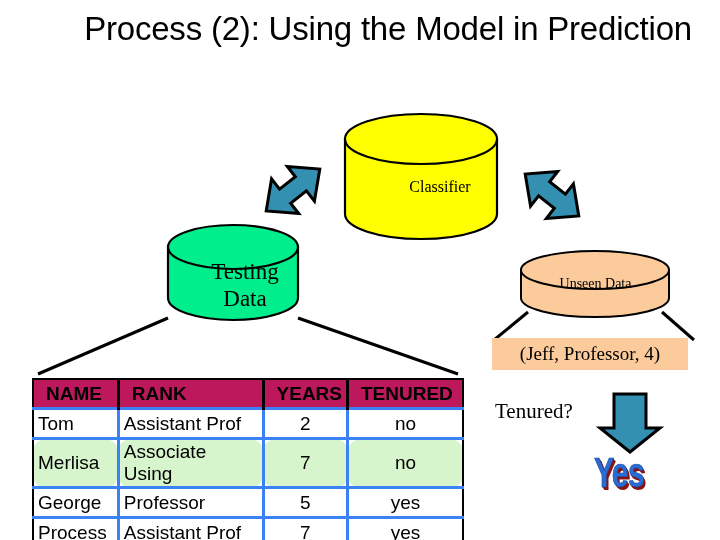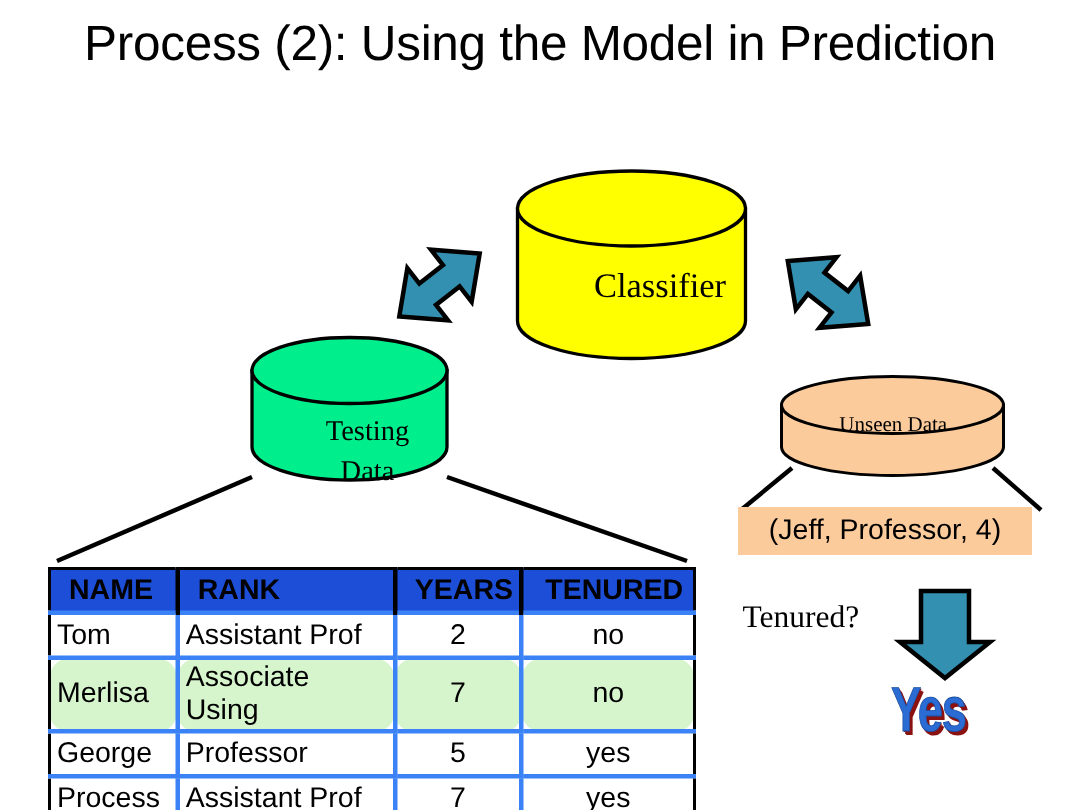--- a/index.html
+++ b/index.html
@@ -12,24 +12,24 @@
     width: 720px;
     height: 540px;
     background: #ffffff;
     overflow: hidden;
     font-family: "Liberation Sans", sans-serif;
   }
 
   
   #slide-title {
     position: absolute;
-    left: 40px;
+    left: 52px;
     top: 4px;
     width: 640px;
-    text-align: center;
+    text-align: right;
     font-family: "Liberation Sans", sans-serif;
     font-size: 33px;
     line-height: 50px;
     color: #000000;
     font-weight: normal;
     letter-spacing: -0.2px;
   }
 
   
   #canvas {
@@ -45,48 +45,48 @@
     position: absolute;
     text-align: center;
     font-family: "Liberation Serif", serif;
     color: #000000;
     pointer-events: none;
   }
   #classifier-label {
     left: 355px;
     top: 178px;
     width: 170px;
-    font-size: 23px;
+    font-size: 16px;
   }
   #testing-label {
     left: 175px;
-    top: 274px;
+    top: 258px;
     width: 140px;
-    font-size: 19px;
+    font-size: 23px;
     line-height: 27px;
   }
   #unseen-label {
     left: 518px;
     top: 276px;
     width: 155px;
     font-size: 14px;
   }
 
   
   #tuple-box {
     position: absolute;
     left: 492px;
     top: 338px;
     width: 196px;
     height: 32px;
     background: #fbcb9c;
     display: flex;
     align-items: center;
     justify-content: center;
-    font-family: Liberation Sans, sans-serif;
+    font-family: Liberation Serif, serif;
     font-size: 19px;
     color: #000000;
   }
 
   
   #tenured-question {
     position: absolute;
     left: 495px;
     top: 399px;
     font-family: "Liberation Serif", serif;
@@ -128,31 +128,31 @@
   }
   #data-table th,
   #data-table td {
     border: 3px solid #3b82f6;
     padding: 1px 4px;
     height: 25px;
     color: #000000;
     font-weight: normal;
   }
   #data-table thead th {
-    background: #1d4ed8;
+    background: #be185d;
     font-weight: bold;
     text-align: left;
     border-color: #000000;
     border-top-width: 2px;
     border-bottom-width: 1px;
     padding-left: 12px;
   }
   #data-table thead th.c-years,
   #data-table thead th.c-tenured {
-    text-align: center;
+    text-align: left;
   }
   #data-table td.c-name,
   #data-table td.c-rank { text-align: left; }
   #data-table td.c-years,
   #data-table td.c-tenured { text-align: center; }
   #data-table tr.row-hl td { background: #d6f5cd; border-radius: 13px; }
   #data-table col.w-name    { width: 86px; }
   #data-table col.w-rank    { width: 150px; }
   #data-table col.w-years   { width: 80px; }
   #data-table col.w-tenured { width: 116px; }

